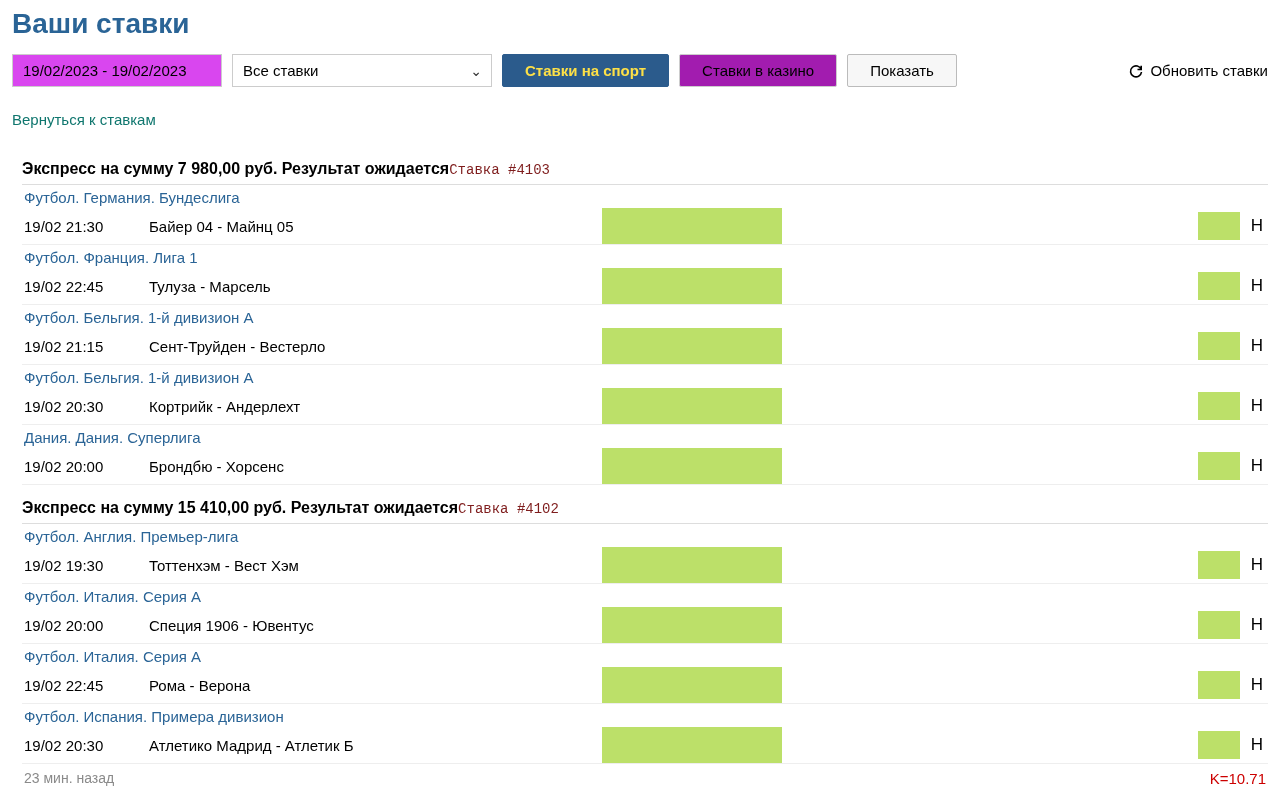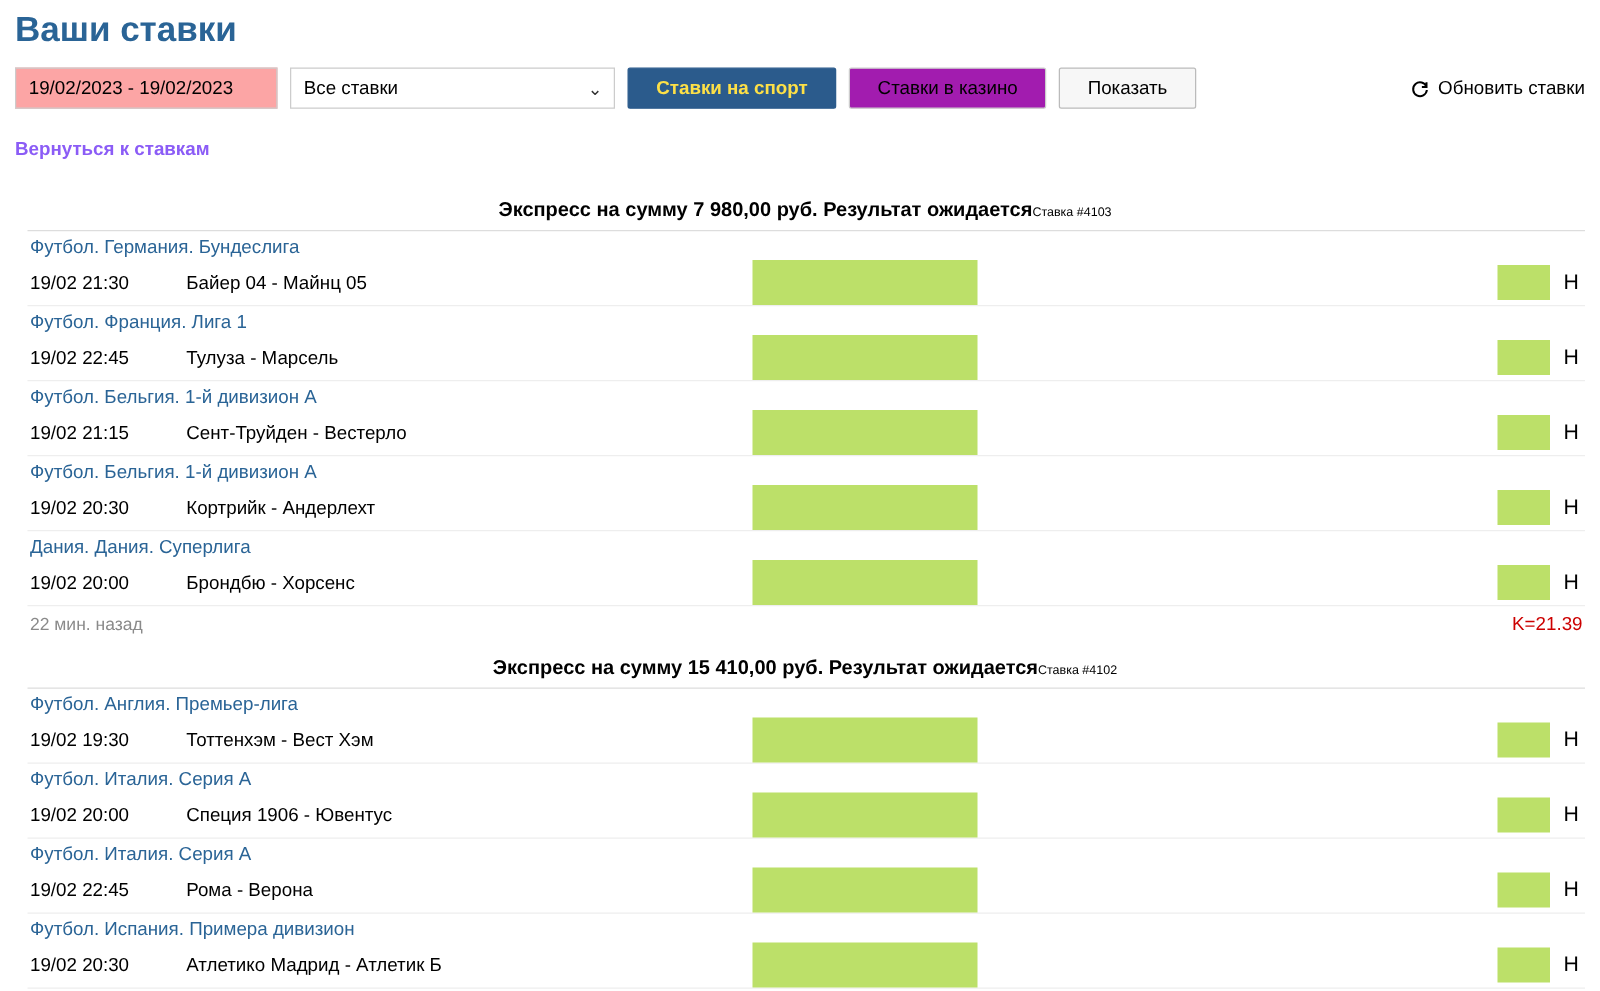--- a/index.html
+++ b/index.html
@@ -1,34 +1,34 @@
 <!DOCTYPE html>
 <html><head>
 <meta charset="utf-8">
 <style>
   * { box-sizing: border-box; margin: 0; padding: 0; }
   body { font-family: Arial, Helvetica, sans-serif; font-size: 15px; color: #000; background: #fff; padding: 8px 12px; }
   .page-title { color: #2a6496; font-size: 28px; font-weight: bold; margin-bottom: 14px; }
   .filter-bar { display: flex; align-items: center; gap: 10px; margin-bottom: 24px; }
-  .date-input { border: 1px solid #ccc; padding: 7px 10px; font-size: 15px; width: 210px; background: #fca5a5; }
+  .date-input { border: 1px solid #ccc; padding: 7px 10px; font-size: 15px; width: 210px; background: #d946ef; }
   .select-wrap { position: relative; }
   .select-input { border: 1px solid #ccc; padding: 7px 34px 7px 10px; font-size: 15px; width: 260px; background: #fff; appearance: none; cursor: pointer; }
   .chev { position: absolute; right: 10px; top: 50%; transform: translateY(-50%); pointer-events: none; font-size: 14px; color: #333; }
   .tab-btn { padding: 7px 22px; font-size: 15px; border: 1px solid #999; cursor: pointer; border-radius: 2px; }
   .tab-active { background: #2b5b8c; color: #fde047; border-color: #2b5b8c; font-weight: bold; }
   .tab-inactive { background: #a21caf; color: #000; border-color: #ccc; }
   .show-btn { background: #f7f7f7; border: 1px solid #bbb; padding: 7px 22px; font-size: 15px; cursor: pointer; border-radius: 2px; }
   .flex-spacer { flex: 1; }
   .refresh { display: inline-flex; align-items: center; gap: 6px; color: #000; cursor: pointer; font-size: 15px; }
   .refresh-icon { display: inline-block; width: 16px; height: 16px; }
-  .back-link { color: #8b5cf6; font-size: 15px; cursor: pointer; margin-bottom: 26px; display: inline-block; font-weight: bold; }
+  .back-link { color: #0f766e; font-size: 15px; cursor: pointer; margin-bottom: 26px; display: inline-block; }
   .bet-block { margin-bottom: 8px; }
-  .bet-header { display: flex; justify-content: center; align-items: baseline; border-bottom: 1px solid #ddd; padding: 6px 2px 6px 0; }
+  .bet-header { display: flex; justify-content: flex-start; align-items: baseline; border-bottom: 1px solid #ddd; padding: 6px 2px 6px 0; }
   .bet-title { font-weight: bold; font-size: 16px; }
-  .bet-id { color: #000000; font-size: 10px; }
+  .bet-id { color: #7f1d1d; font-size: 14px; font-family: Liberation Mono, monospace; }
   .league { color: #2a6496; font-size: 15px; padding: 4px 2px 2px; }
   .event-row { display: flex; align-items: center; border-bottom: 1px solid #eee; padding: 4px 2px; position: relative; min-height: 30px; gap: 15px; }
   .ev-time { width: 110px; font-size: 15px; color: #000; }
   .ev-match { flex: 0 0 auto; font-size: 15px; color: #000; }
   .ev-right { margin-left: auto; display: flex; align-items: center; gap: 8px; }
   .status-letter { font-size: 17px; color: #000; width: 18px; text-align: center; }
   .green-mid { position: absolute; left: 580px; width: 180px; background: #bce069; top: 0; bottom: 0; }
   .green-right { width: 42px; background: #bce069; height: 28px; }
   .bet-footer { display: flex; justify-content: space-between; padding: 6px 2px 4px; }
   .time-ago { color: #8a8a8a; font-size: 14px; }
@@ -113,24 +113,20 @@
       <div class="league">Дания. Дания. Суперлига</div>
       <div class="event-row">
         <div class="green-mid"></div>
         <div class="ev-time">19/02 20:00</div>
         <div class="ev-match">Брондбю - Хорсенс</div>
         <div class="ev-right">
           <div class="green-right"></div>
           <div class="status-letter">Н</div>
         </div>
       </div>
-      <div class="bet-footer">
-        <span class="time-ago">22 мин. назад</span>
-        <span class="coef">K=21.39</span>
-      </div>
     </div>
     <div class="bet-block">
       <div class="bet-header">
         <span class="bet-title">Экспресс на сумму 15 410,00 руб. Результат ожидается</span>
         <span class="bet-id">Ставка #4102</span>
       </div>
       <div class="league">Футбол. Англия. Премьер-лига</div>
       <div class="event-row">
         <div class="green-mid"></div>
         <div class="ev-time">19/02 19:30</div>

